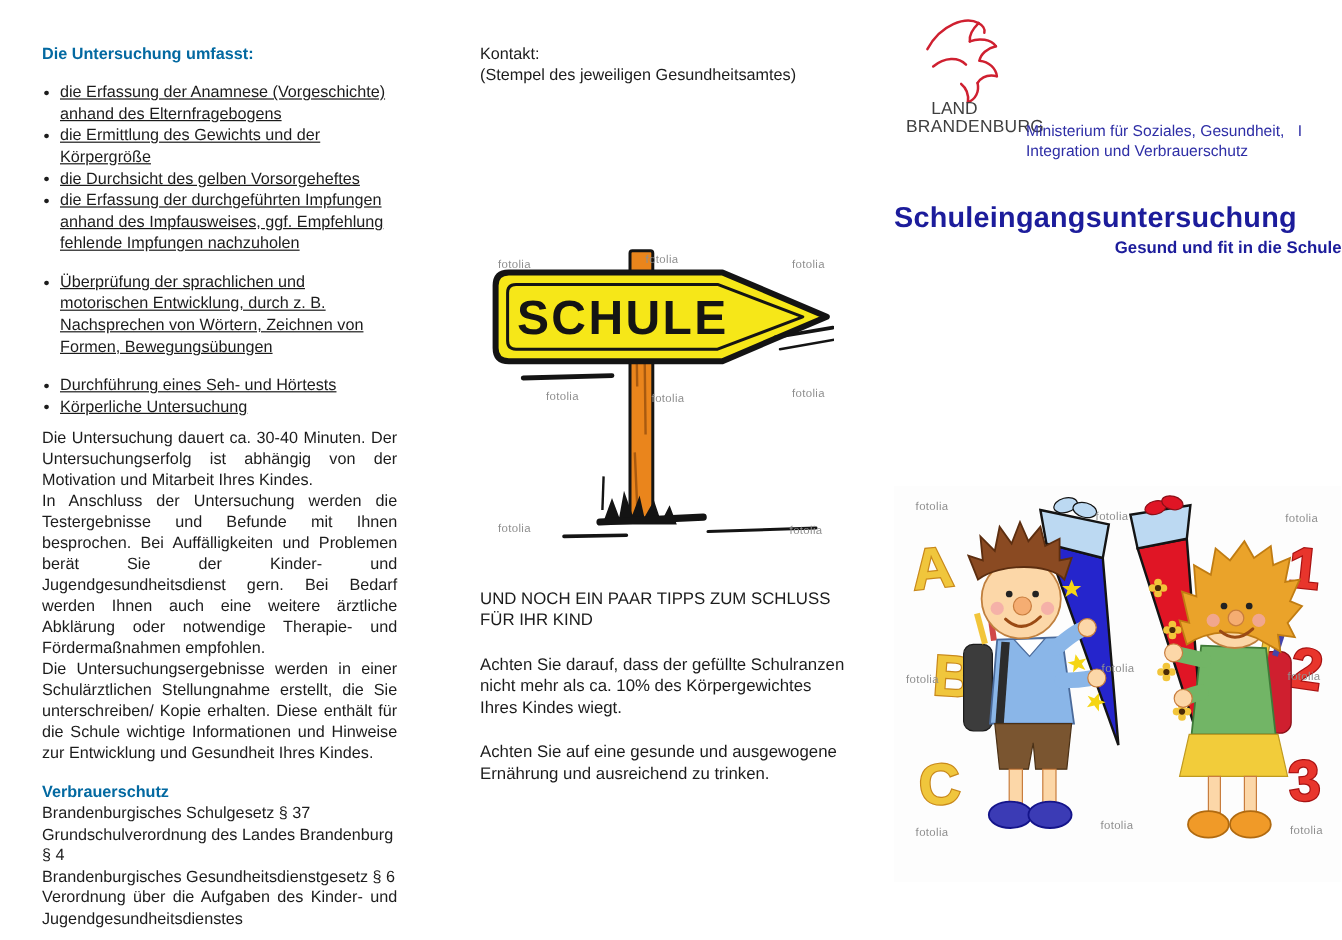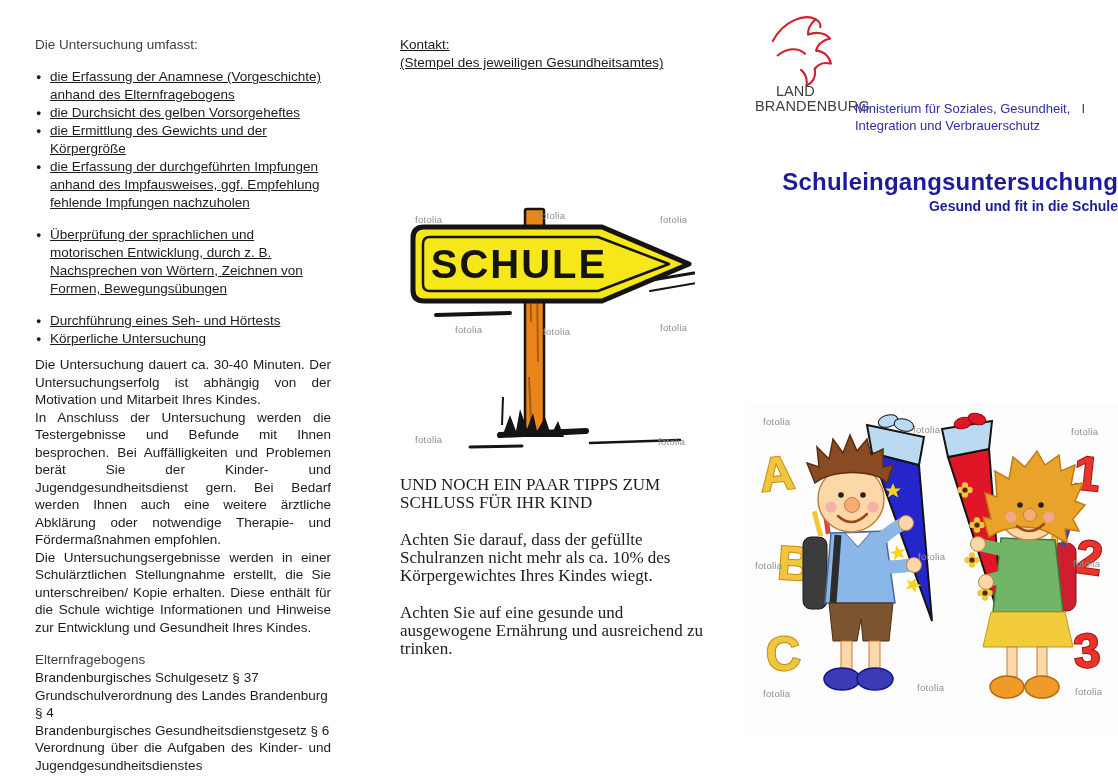--- a/index.html
+++ b/index.html
@@ -2,76 +2,76 @@
 <html><head>
 <meta charset="utf-8">
 <style>
   html,body { margin:0; padding:0; background:#fff; }
   .page {
     position:relative; width:1118px; height:783px; background:#ffffff;
     font-family:"Liberation Sans", sans-serif; color:#1c1c1c; overflow:hidden;
   }
   
   .col-left { position:absolute; left:35px; top:36px; width:296px; }
-  .orange-h { color:#404040; font-size:13.5px; font-weight:400; margin:0; line-height:18px; }
+  .orange-h { color:#0369a1; font-size:13.5px; font-weight:700; margin:0; line-height:18px; }
   .bullets { list-style:none; margin:14px 0 0 0; padding:0; font-size:13.5px; line-height:18px;text-decoration:underline; }
   .bullets li { position:relative; padding-left:15px; }
   .bullets li::before { content:"●"; position:absolute; left:1px; top:0; font-size:9px; line-height:18px; }
   .bullets li.gap { margin-top:14px; }
   .paras { margin-top:8px; font-size:13.5px; line-height:17.5px; text-align:justify; }
   .paras p { margin:0; }
   .legal-h { margin-top:15px; }
   .legal { font-size:13.5px; line-height:17.5px; }
   .legal p { margin:0; }
   .legal p.just { text-align:justify; }
   
-  .col-mid { position:absolute; left:400px; top:36px; width:300px; font-size:13.5px; line-height:18px;text-decoration:underline; }
+  .col-mid { position:absolute; left:400px; top:36px; width:300px; font-size:13.5px; line-height:18px; }
   .col-mid p { margin:0; }
   .sign-img { position:absolute; left:400px; top:197px; width:295px; height:256px; }
-  .tips { position:absolute; left:400px; top:476px; width:305px; font-size:17px; line-height:18px;font-family:Liberation Serif, serif; }
+  .tips { position:absolute; left:400px; top:489px; width:305px; font-size:14px; line-height:18px; }
   .tips p { margin:0; }
   .tips .tip { margin-top:19px; }
   
   .col-right { position:absolute; left:745px; top:12px; width:373px; height:760px; }
   .eagle { position:absolute; left:14px; top:0; width:92px; height:74px; }
   .logo-text { position:absolute; left:10px; top:72px; font-size:14.5px; color:#3f3f3f; line-height:15px; }
   .logo-text .land { display:block; margin-left:21px; }
   .logo-text .bb { display:block; letter-spacing:0.2px; }
   .ministry { position:absolute; left:110px; top:88px; width:258px; font-size:13px; line-height:17px; color:#2e2ea6; }
   .ministry .line1 { display:flex;align-items:center; }
   .ministry .mark { margin-left:auto; padding-right:28px; }
-  .title { position:absolute; left:0; top:156px; width:373px; margin:0; text-align:right;
+  .title { position:absolute; left:0; top:156px; width:373px; margin:0; text-align:left;
            font-size:24px; font-weight:700; color:#1c1c9b; letter-spacing:0.2px; }
   .subtitle { position:absolute; left:0; top:186px; width:373px; margin:0; text-align:right;
               font-size:14px; font-weight:700; color:#1c1c9b; }
   .kids-img { position:absolute; left:0; top:393px; width:373px; height:330px; }
   svg text.wm { fill:#8f8f8f; font-size:9.5px; letter-spacing:0.3px; font-family:"Liberation Sans",sans-serif; }
 </style>
 </head>
 <body>
 
 <div class="page">
 
   <section class="col-left">
     <h2 class="orange-h">Die Untersuchung umfasst:</h2>
     <ul class="bullets">
       <li>die Erfassung der Anamnese (Vorgeschichte) anhand des Elternfragebogens</li>
+      <li>die Ermittlung des Gewichts und der Körpergröße</li>
       <li>die Durchsicht des gelben Vorsorgeheftes</li>
-      <li>die Ermittlung des Gewichts und der Körpergröße</li>
       <li>die Erfassung der durchgeführten Impfungen anhand des Impfausweises, ggf. Empfehlung fehlende Impfungen nachzuholen</li>
       <li class="gap">Überprüfung der sprachlichen und motorischen Entwicklung, durch z. B. Nachsprechen von Wörtern, Zeichnen von Formen, Bewegungsübungen</li>
       <li class="gap">Durchführung eines Seh- und Hörtests</li>
       <li>Körperliche Untersuchung</li>
     </ul>
     <div class="paras">
       <p>Die Untersuchung dauert ca. 30-40 Minuten. Der Untersuchungserfolg ist abhängig von der Motivation und Mitarbeit Ihres Kindes.</p>
       <p>In Anschluss der Untersuchung werden die Testergebnisse und Befunde mit Ihnen besprochen. Bei Auffälligkeiten und Problemen berät Sie der Kinder- und Jugendgesundheitsdienst gern. Bei Bedarf werden Ihnen auch eine weitere ärztliche Abklärung oder notwendige Therapie- und Fördermaßnahmen empfohlen.</p>
       <p>Die Untersuchungsergebnisse werden in einer Schulärztlichen Stellungnahme erstellt, die Sie unterschreiben/ Kopie erhalten. Diese enthält für die Schule wichtige Informationen und Hinweise zur Entwicklung und Gesundheit Ihres Kindes.</p>
     </div>
-    <h2 class="orange-h legal-h">Elternfragebogens</h2>
+    <h2 class="orange-h legal-h">Verbrauerschutz</h2>
     <div class="legal">
       <p>Brandenburgisches Schulgesetz § 37</p>
       <p>Grundschulverordnung des Landes Brandenburg § 4</p>
       <p>Brandenburgisches Gesundheitsdienstgesetz § 6</p>
       <p class="just">Verordnung über die Aufgaben des Kinder- und Jugendgesundheitsdienstes</p>
     </div>
   </section>
 
   <section class="col-mid">
     <p>Kontakt:</p>

